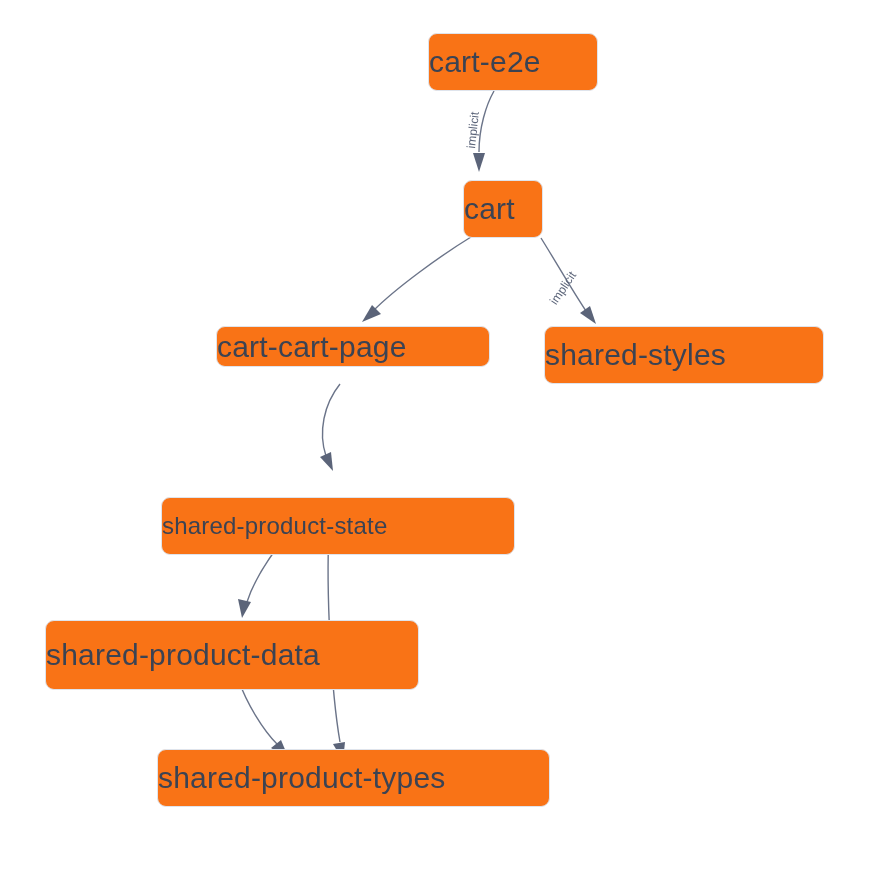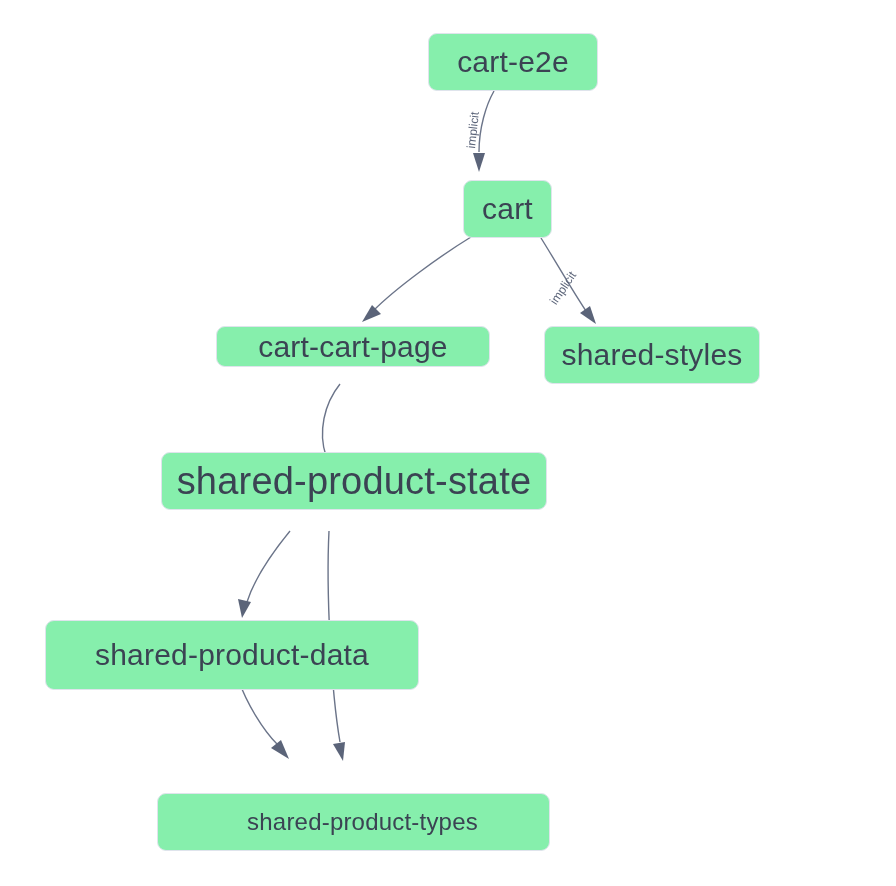--- a/index.html
+++ b/index.html
@@ -23,26 +23,26 @@
     position: absolute;
     left: 0;
     top: 0;
     width: 896px;
     height: 886px;
     pointer-events: none;
   }
   .node {
     position: absolute;
     box-sizing: border-box;
-    background: #86efac;
+    background: #f97316;
     border: 1px solid #dfe4ec;
     border-radius: 9px;
     display: flex;
     align-items: center;
-    justify-content: center;
+    justify-content: flex-start;
     color: #3b4353;
     letter-spacing: 0.2px;
     white-space: nowrap;
     user-select: none;
   }
   .node-label {
     display: block;
     line-height: 1;
   }
   .edge-path {
@@ -104,41 +104,41 @@
     <g>
       <path class="edge-path" d="M 238 679 C 247 704 263 730 277 744"></path>
       <polygon class="edge-arrow" points="289,759 271,748 281,740"></polygon>
     </g>
   </svg>
 
   <div class="node" id="node-cart-e2e" style="left:428px; top:33px; width:170px; height:58px; font-size:30px;">
     <span class="node-label">cart-e2e</span>
   </div>
 
-  <div class="node" id="node-cart" style="left:463px; top:180px; width:89px; height:58px; font-size:30px;">
+  <div class="node" id="node-cart" style="left:463px; top:180px; width:80px; height:58px; font-size:30px;">
     <span class="node-label">cart</span>
   </div>
 
   <div class="node" id="node-cart-cart-page" style="left:216px; top:326px; width:274px; height:41px; font-size:30px;">
     <span class="node-label">cart-cart-page</span>
   </div>
 
-  <div class="node" id="node-shared-styles" style="left:544px; top:326px; width:216px; height:58px; font-size:30px;">
+  <div class="node" id="node-shared-styles" style="left:544px; top:326px; width:280px; height:58px; font-size:30px;">
     <span class="node-label">shared-styles</span>
   </div>
 
-  <div class="node" id="node-shared-product-state" style="left:161px; top:452px; width:386px; height:58px; font-size:38px;">
+  <div class="node" id="node-shared-product-state" style="left:161px; top:497px; width:354px; height:58px; font-size:24px;">
     <span class="node-label">shared-product-state</span>
   </div>
 
   <div class="node" id="node-shared-product-data" style="left:45px; top:620px; width:374px; height:70px; font-size:30px;">
     <span class="node-label">shared-product-data</span>
   </div>
 
-  <div class="node" id="node-shared-product-types" style="left:157px; top:793px; width:393px; height:58px; font-size:24px;padding-left:18px;">
+  <div class="node" id="node-shared-product-types" style="left:157px; top:749px; width:393px; height:58px; font-size:30px;">
     <span class="node-label">shared-product-types</span>
   </div>
 
   <div class="edge-label" id="edge-label-cart-e2e-cart" style="left:473px; top:130px; transform: translate(-50%,-50%) rotate(-84deg);">implicit</div>
 
   <div class="edge-label" id="edge-label-cart-shared-styles" style="left:563px; top:288px; transform: translate(-50%,-50%) rotate(-56deg);">implicit</div>
 
 </div>
 
 </body></html>

